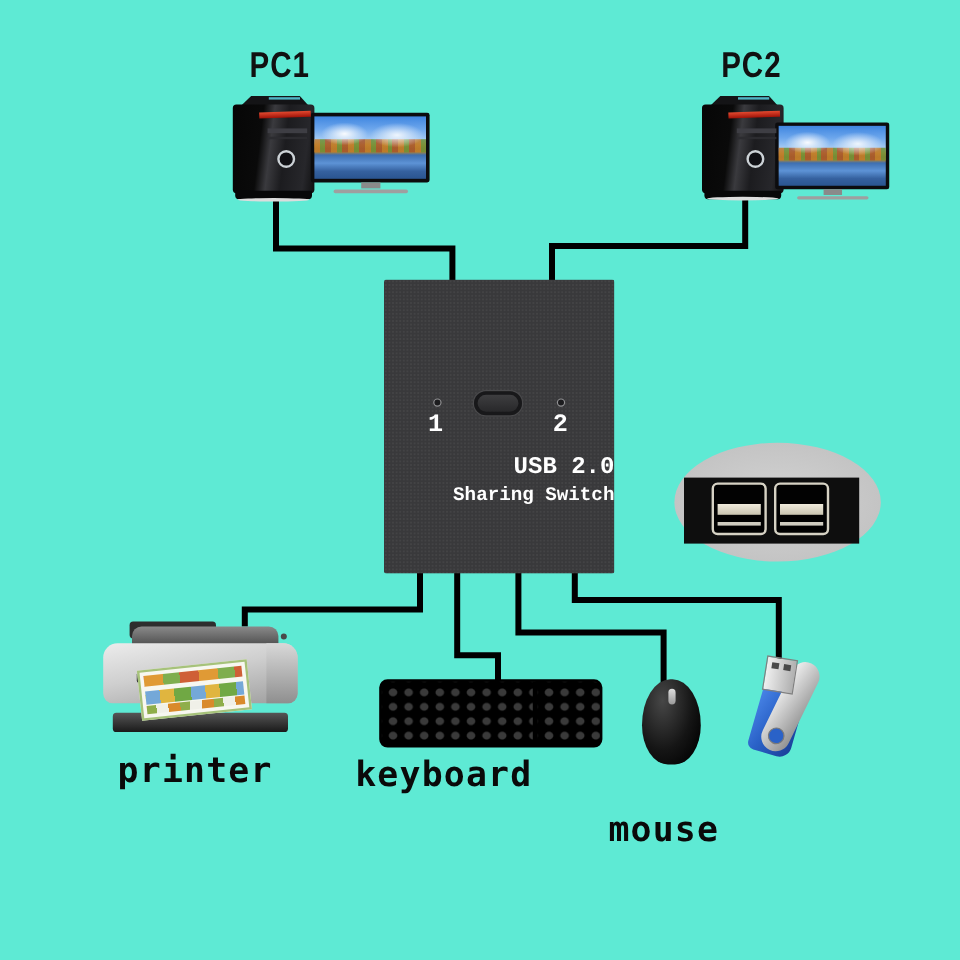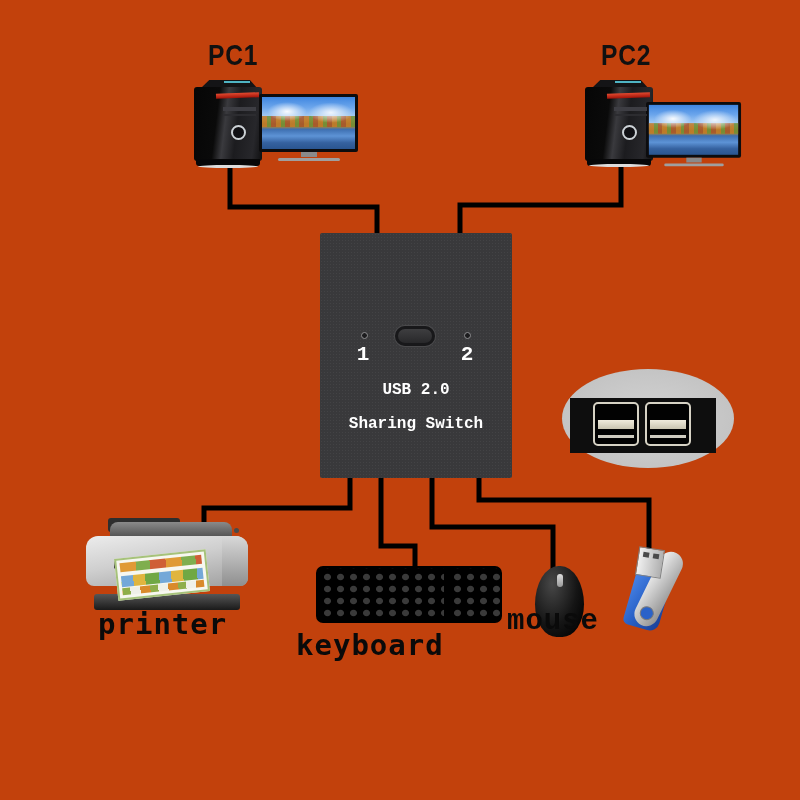--- a/index.html
+++ b/index.html
@@ -1,16 +1,16 @@
 <!DOCTYPE html>
 <html><head>
 <meta charset="utf-8">
 <style>
   html,body{margin:0;padding:0;background:#fff;}
-  .stage{position:relative;width:800px;height:800px;background:#c2410c;overflow:hidden;
+  .stage{position:relative;width:800px;height:800px;background:#5eead4;overflow:hidden;
          font-family:"Liberation Sans",sans-serif;}
   .abs{position:absolute;}
   svg.lines{position:absolute;left:0;top:0;width:800px;height:800px;pointer-events:none;}
 
   
   .pc-label{position:absolute;font:bold 30px "Liberation Sans",sans-serif;color:#111;
             letter-spacing:1px;transform:scaleX(.82);transform-origin:left top;}
   .dev-label{position:absolute;font:bold 29px "DejaVu Sans Mono",monospace;color:#0a0a0a;
              letter-spacing:1px;}
 
@@ -50,22 +50,22 @@
   .switchbox{position:absolute;left:320px;top:233px;width:192px;height:245px;background:#39393b;border-radius:2px;
      background-image:radial-gradient(rgba(255,255,255,.05) 1px,transparent 1px);background-size:3px 3px;}
   .switch-button{position:absolute;left:75px;top:93px;width:40px;height:20px;border-radius:11px;
      background:linear-gradient(#3e3e40,#28282a);border:3px solid #18181a;box-sizing:border-box;
      box-shadow:0 0 0 1px #4a4a4c;}
   .led{position:absolute;top:99px;width:5px;height:5px;border-radius:50%;background:#1c1c1e;border:1px solid #909092;box-sizing:content-box;}
   .port-num{position:absolute;top:110px;width:24px;text-align:center;color:#fff;
      font:bold 21px "Liberation Mono",monospace;}
   .switch-text{position:absolute;left:0;right:0;top:147px;text-align:center;color:#fff;
      font-family:"Liberation Mono",monospace;font-weight:bold;}
-  .st-title{font-size:16px;line-height:20px;}
-  .st-sub{font-size:16px;line-height:20px;margin-top:14px;}
+  .st-title{font-size:20px;line-height:20px;text-align:right;}
+  .st-sub{font-size:16px;line-height:20px;margin-top:3px;text-align:right;}
   .st-cap{font-size:12px;line-height:16px;margin-top:7px;}
 
   
   .usb-oval{position:absolute;left:562px;top:369px;width:172px;height:99px;border-radius:50%;
      background:radial-gradient(#d3d3d3,#c3c3c3 75%);}
   .ports-plate{position:absolute;left:8px;top:29px;width:146px;height:55px;background:#0e0e0e;}
   .usb-pair{position:absolute;top:4px;width:46px;height:44px;border:2px solid #d6d2c4;border-radius:5px;
      background:#020202;box-sizing:border-box;}
   .usb-tongue{position:absolute;left:3px;right:3px;top:16px;height:9px;
      background:linear-gradient(#f0ebdc,#c9c4b0);}
@@ -231,17 +231,17 @@
     <div class="ud-clip">
       <div class="ud-hole"></div>
     </div>
     <div class="ud-body"></div>
     <div class="ud-connector">
       <div class="ud-slot" style="left:4px;"></div>
       <div class="ud-slot" style="right:4px;"></div>
     </div>
   </div>
 
-  <div class="dev-label" style="left:98px;top:607px;">printer</div>
+  <div class="dev-label" style="left:98px;top:625px;">printer</div>
   <div class="dev-label" style="left:296px;top:628px;">keyboard</div>
-  <div class="dev-label" style="left:507px;top:605px;font-family:Liberation Mono, monospace;">mouse</div>
+  <div class="dev-label" style="left:507px;top:674px;">mouse</div>
 
 </div>
 
 </body></html>

